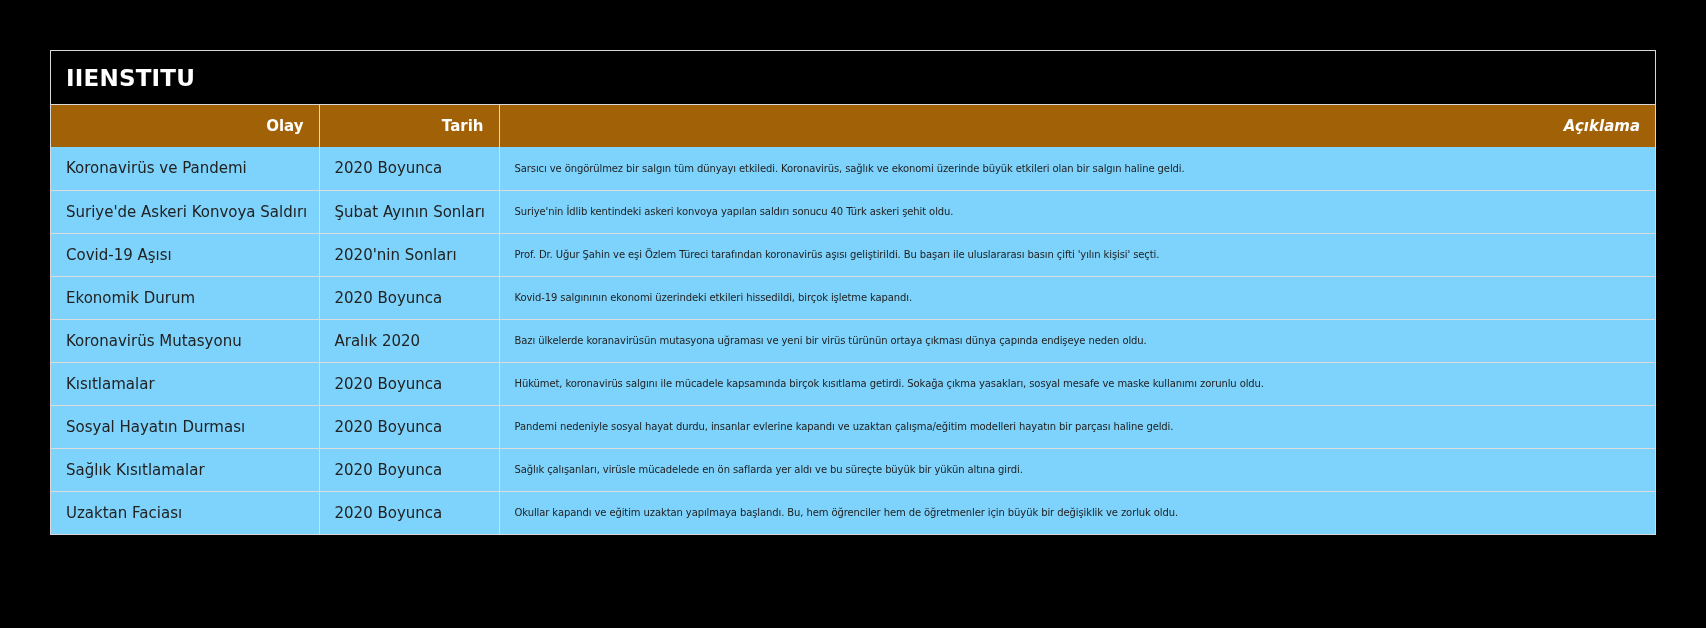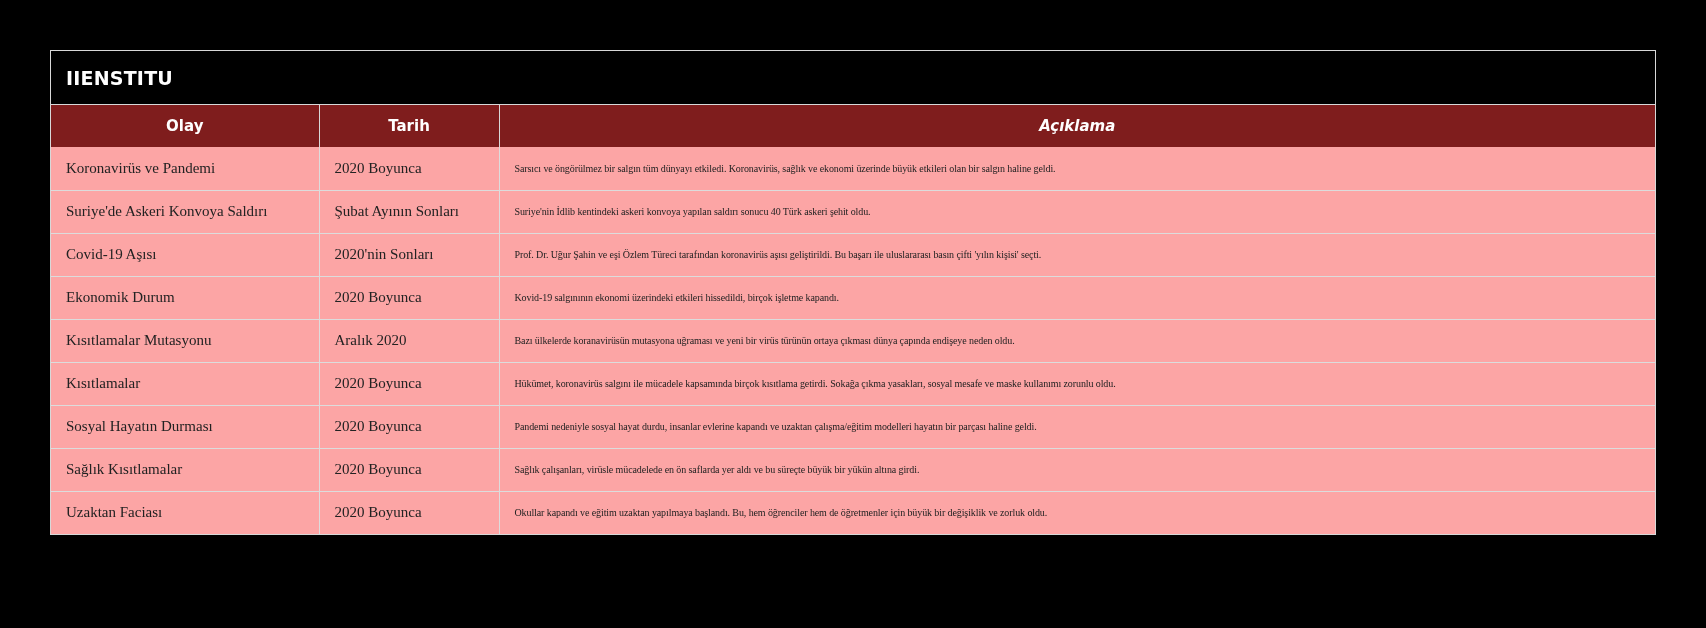--- a/index.html
+++ b/index.html
@@ -22,57 +22,56 @@
       border: 1px solid #d8d8d8;
       box-sizing: border-box;
       background: #000;
     }
     .table-title {
       height: 54px;
       line-height: 54px;
       padding-left: 15px;
       color: #ffffff;
       font-weight: bold;
-      font-size: 19px;
+      font-size: 23px;
       border-bottom: 1px solid #d8d8d8;
       box-sizing: border-box;
       letter-spacing: 0.2px;
     }
     table {
       width: 100%;
       border-collapse: collapse;
       table-layout: fixed;
     }
     col.c1 { width: 268px; }
     col.c2 { width: 180px; }
     col.c3 { width: auto; }
     thead th {
-      background: #7f1d1d;
+      background: #a16207;
       color: #ffffff;
       font-weight: bold;
       font-size: 15px;
-      text-align: center;
+      text-align: right;
       height: 42px;
       padding: 0 15px;
       border-right: 1px solid #d8d8d8;
       box-sizing: border-box;
     }
     thead th:last-child { border-right: none; font-style: italic; }
     tbody td {
-      background: #fca5a5;
+      background: #7dd3fc;
       color: #222222;
       font-size: 15px;
       height: 43px;
       padding: 8px 15px;
       border-right: 1px solid #dcdcdc;
       border-top: 1px solid #dcdcdc;
       white-space: nowrap;
       overflow: hidden;
       box-sizing: border-box;
-      font-family: Liberation Serif, serif;
     }
     tbody tr:first-child td { border-top: none; }
     tbody td:last-child { border-right: none; font-size: 10px; letter-spacing: -0.1px; }
   </style>
 </head>
 <body>
 
 <div class="table-wrap">
   <div class="table-title">IIENSTITU</div>
   <table>
@@ -103,21 +102,21 @@
         <td>Covid-19 Aşısı</td>
         <td>2020'nin Sonları</td>
         <td>Prof. Dr. Uğur Şahin ve eşi Özlem Türeci tarafından koronavirüs aşısı geliştirildi. Bu başarı ile uluslararası basın çifti 'yılın kişisi' seçti.</td>
       </tr>
       <tr>
         <td>Ekonomik Durum</td>
         <td>2020 Boyunca</td>
         <td>Kovid-19 salgınının ekonomi üzerindeki etkileri hissedildi, birçok işletme kapandı.</td>
       </tr>
       <tr>
-        <td>Kısıtlamalar Mutasyonu</td>
+        <td>Koronavirüs Mutasyonu</td>
         <td>Aralık 2020</td>
         <td>Bazı ülkelerde koranavirüsün mutasyona uğraması ve yeni bir virüs türünün ortaya çıkması dünya çapında endişeye neden oldu.</td>
       </tr>
       <tr>
         <td>Kısıtlamalar</td>
         <td>2020 Boyunca</td>
         <td>Hükümet, koronavirüs salgını ile mücadele kapsamında birçok kısıtlama getirdi. Sokağa çıkma yasakları, sosyal mesafe ve maske kullanımı zorunlu oldu.</td>
       </tr>
       <tr>
         <td>Sosyal Hayatın Durması</td>

